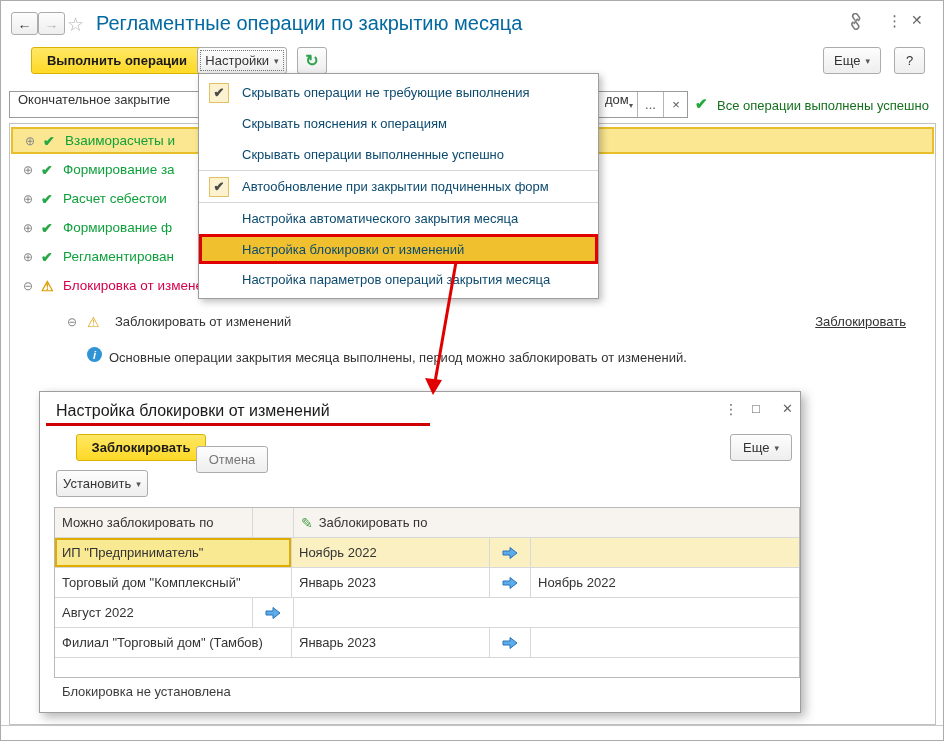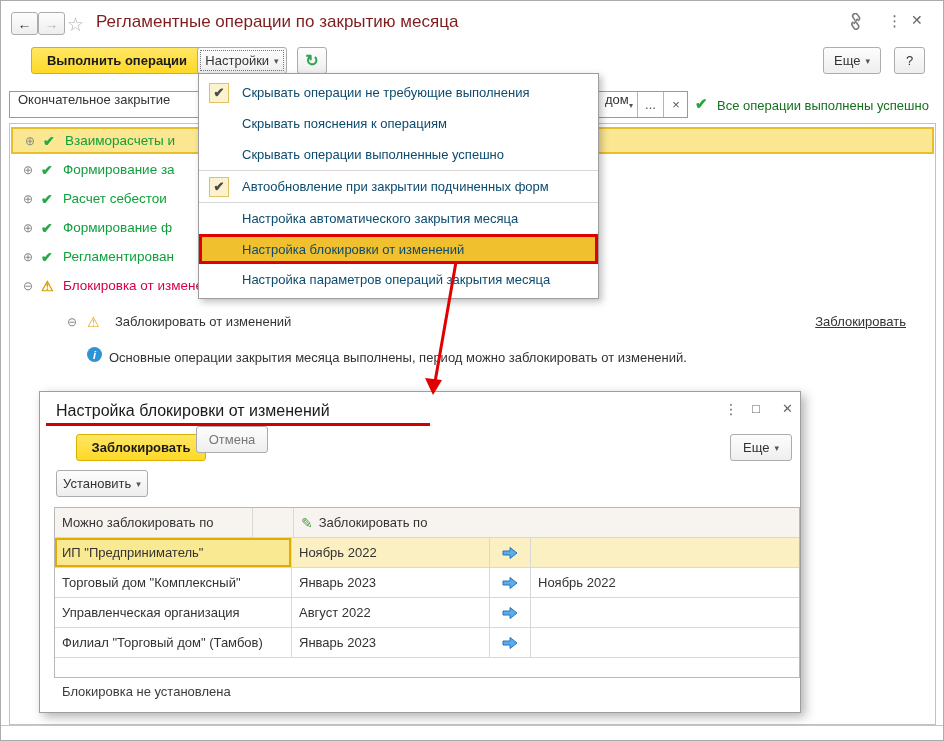--- a/index.html
+++ b/index.html
@@ -12,21 +12,21 @@
   .btn { position:absolute; display:flex; align-items:center; justify-content:center;
          gap:5px; background:linear-gradient(#fdfdfd,#eeeeee); border:1px solid #acacac;
          border-radius:3px; font-size:13px; color:#333; cursor:pointer; }
   .btn-yellow { background:linear-gradient(#ffe765,#ffd926); border:1px solid #d9b100;
                 font-weight:bold; color:#1a1a1a;margin-left:20px; }
   .caret { font-size:9px; color:#555; }
 
   
   .nav-btn { top:11px; width:27px; height:23px; font-size:14px; }
   .star { position:absolute; left:66px; top:12px; font-size:19px; color:#b0b0b0; }
-  .page-title { position:absolute; left:95px; top:11px; font-size:17px; color:#7f1d1d; }
+  .page-title { position:absolute; left:95px; top:11px; font-size:20px; color:#0369a1; }
   .tb-icon { position:absolute; top:12px; color:#666; cursor:pointer; }
 
   
   .field { position:absolute; height:27px; border:1px solid #9a9a9a; background:#fff;
            display:flex; }
   .status-check { position:absolute; left:694px; top:94px; color:#23a93c; font-size:15px; font-weight:bold; }
   .status-text { position:absolute; left:716px; top:97px; color:#15701e; }
 
   
   .list-frame { position:absolute; left:8px; top:122px; width:927px; height:602px;
@@ -212,21 +212,21 @@
   <div class="dialog">
     <div class="dlg-title">Настройка блокировки от изменений</div>
     <div class="dlg-underline"></div>
     <span class="dlg-ico" style="left:684px;font-size:14px;">⋮</span>
     <span class="dlg-ico" style="left:712px;font-size:13px;">□</span>
     <span class="dlg-ico" style="left:742px;font-size:13px;">✕</span>
 
     <div class="btn btn-yellow" style="left:16px;top:42px;width:130px;height:27px;">
       <span>Заблокировать</span>
     </div>
-    <div class="btn" style="left:156px;top:34px;width:72px;height:27px;color:#777;">
+    <div class="btn" style="left:156px;top:54px;width:72px;height:27px;color:#777;">
       <span>Отмена</span>
     </div>
     <div class="btn" style="left:690px;top:42px;width:62px;height:27px;">
       <span>Еще</span>
       <span class="caret">▾</span>
     </div>
     <div class="btn" style="left:16px;top:78px;width:92px;height:27px;">
       <span>Установить</span>
       <span class="caret">▾</span>
     </div>
@@ -255,21 +255,20 @@
         <div class="g-cell c1">Торговый дом "Комплексный"</div>
         <div class="g-cell c2">Январь 2023</div>
         <div class="g-cell c3">
           <svg width="16" height="14" viewBox="0 0 16 14">
               <path d="M1 5h7V1.5L15 7l-7 5.5V9H1z" fill="#5aacea" stroke="#2b72b8"></path>
             </svg>
         </div>
         <div class="g-cell c4">Ноябрь 2022</div>
       </div>
       <div class="g-row">
-        <div class="g-cell c1">Управленческая организация</div>
         <div class="g-cell c2">Август 2022</div>
         <div class="g-cell c3">
           <svg width="16" height="14" viewBox="0 0 16 14">
               <path d="M1 5h7V1.5L15 7l-7 5.5V9H1z" fill="#5aacea" stroke="#2b72b8"></path>
             </svg>
         </div>
         <div class="g-cell c4"></div>
       </div>
       <div class="g-row">
         <div class="g-cell c1">Филиал "Торговый дом" (Тамбов)</div>

